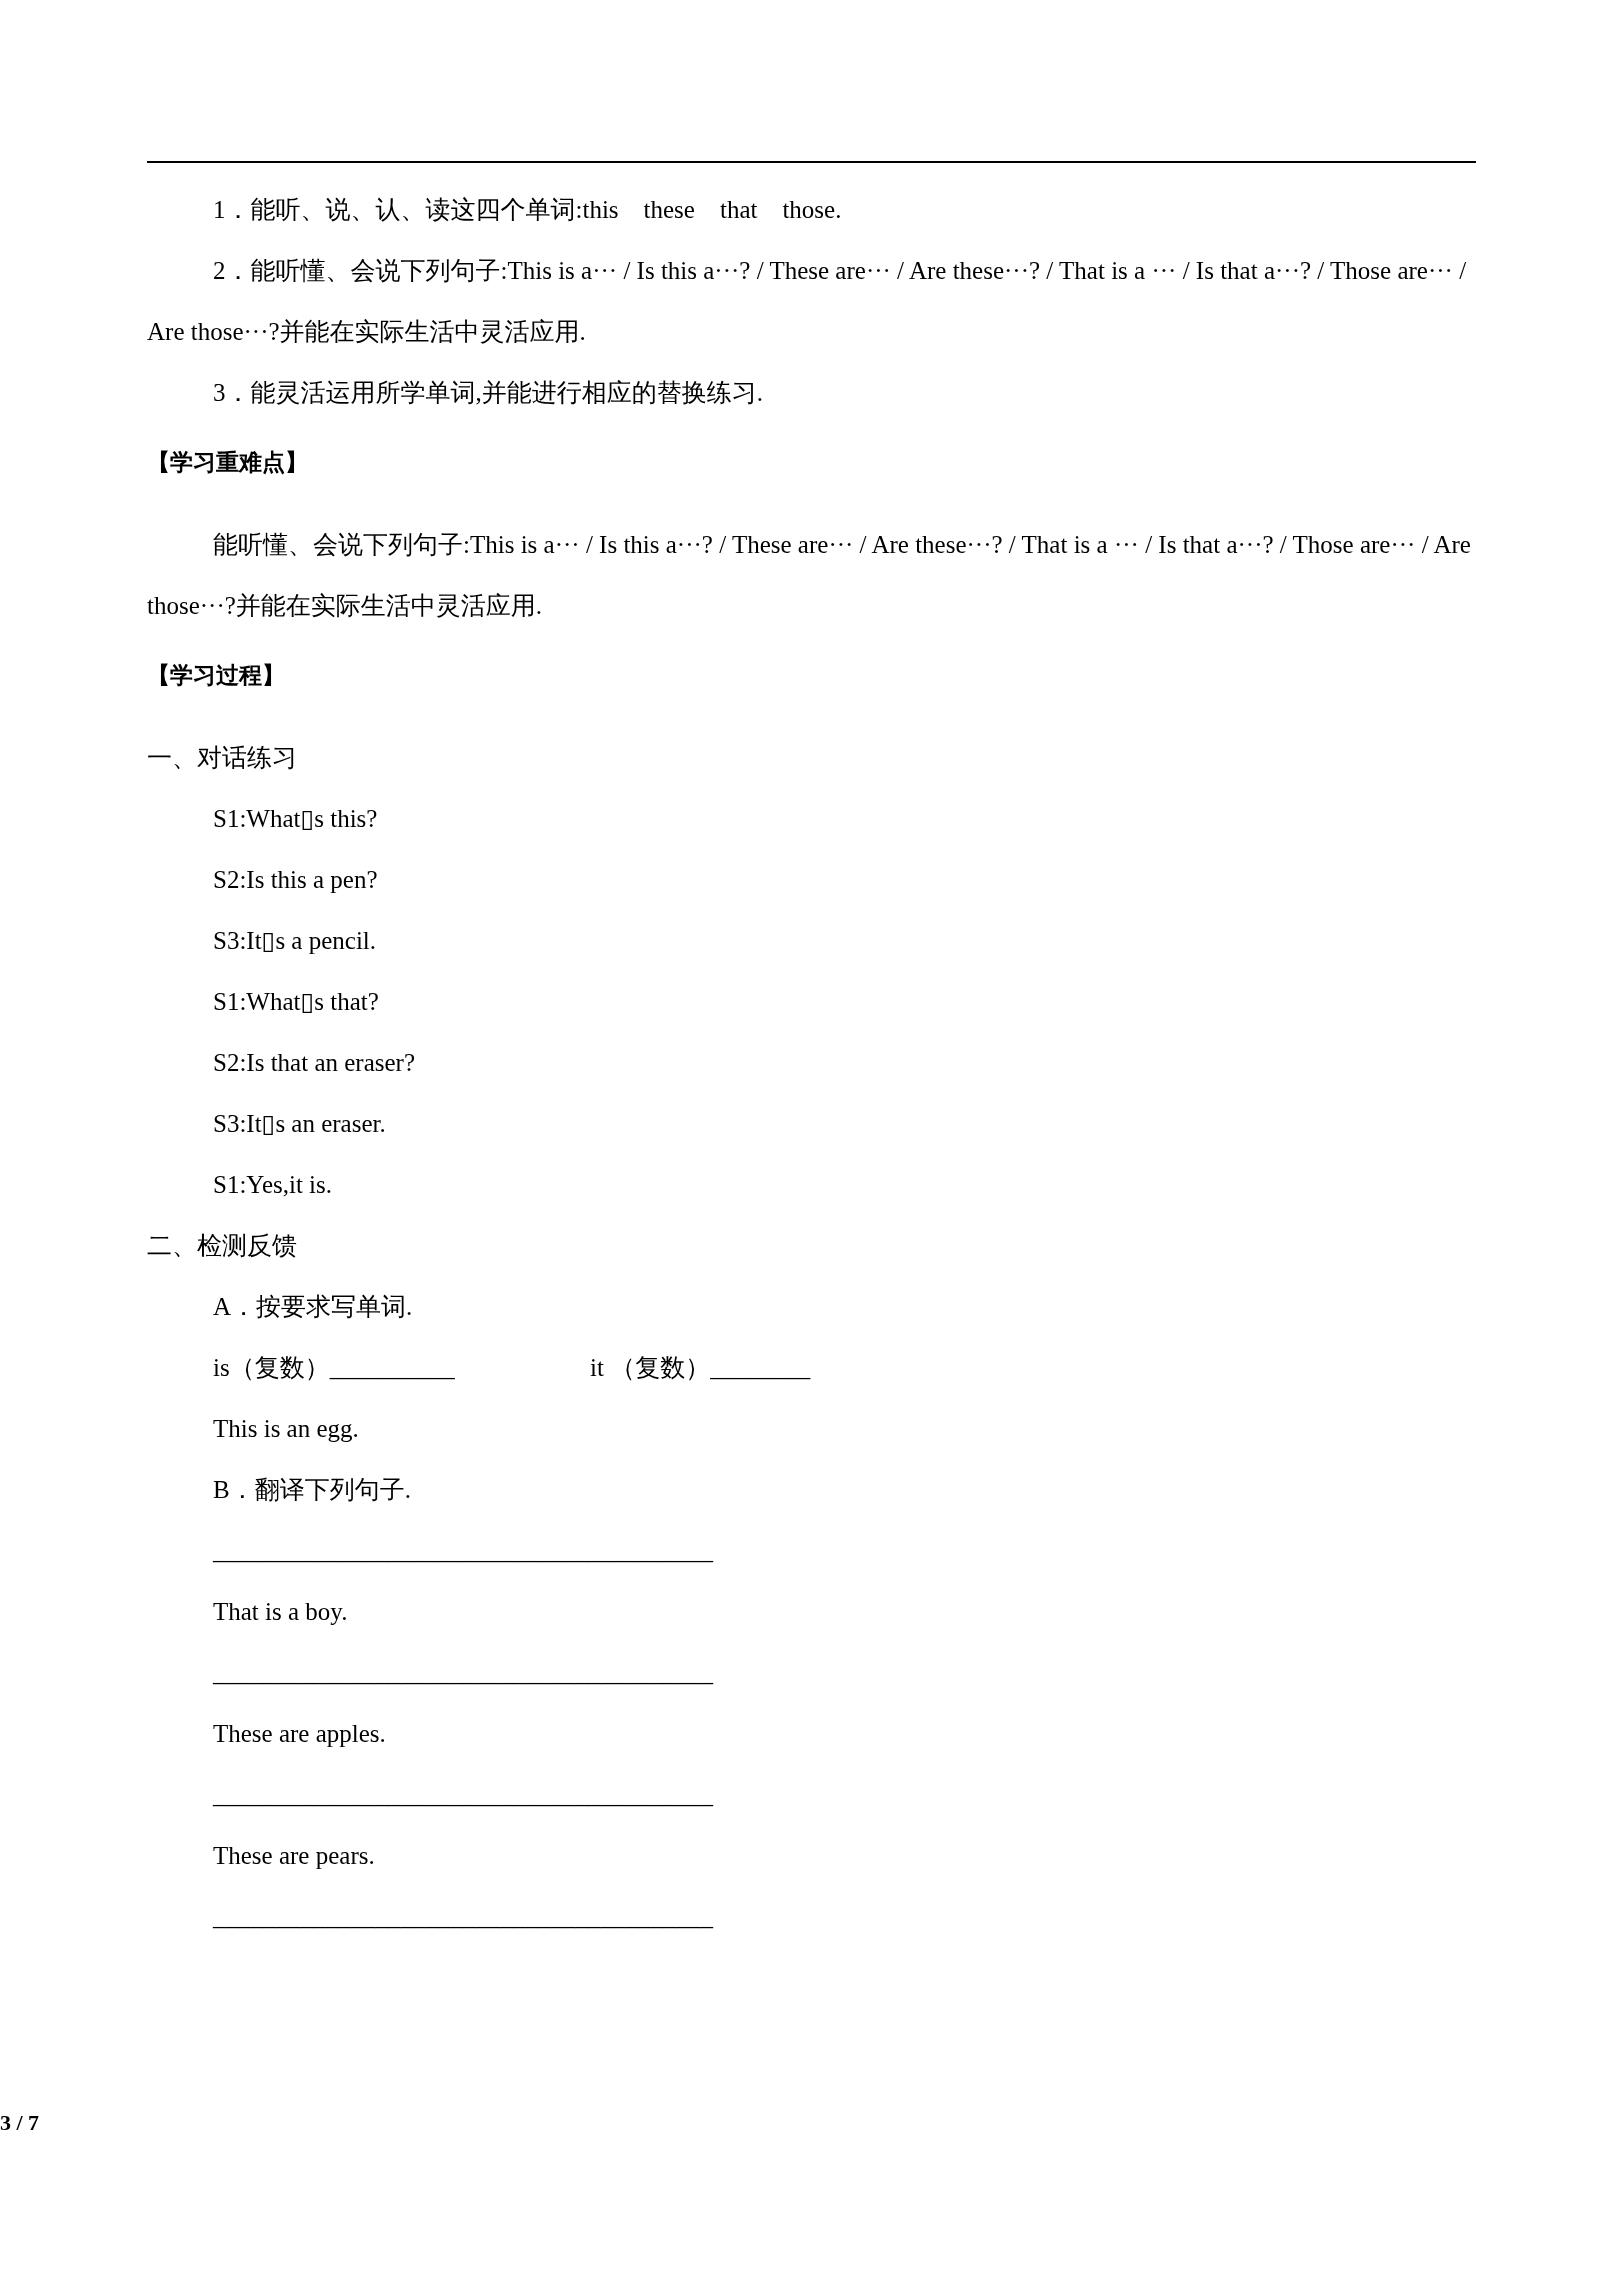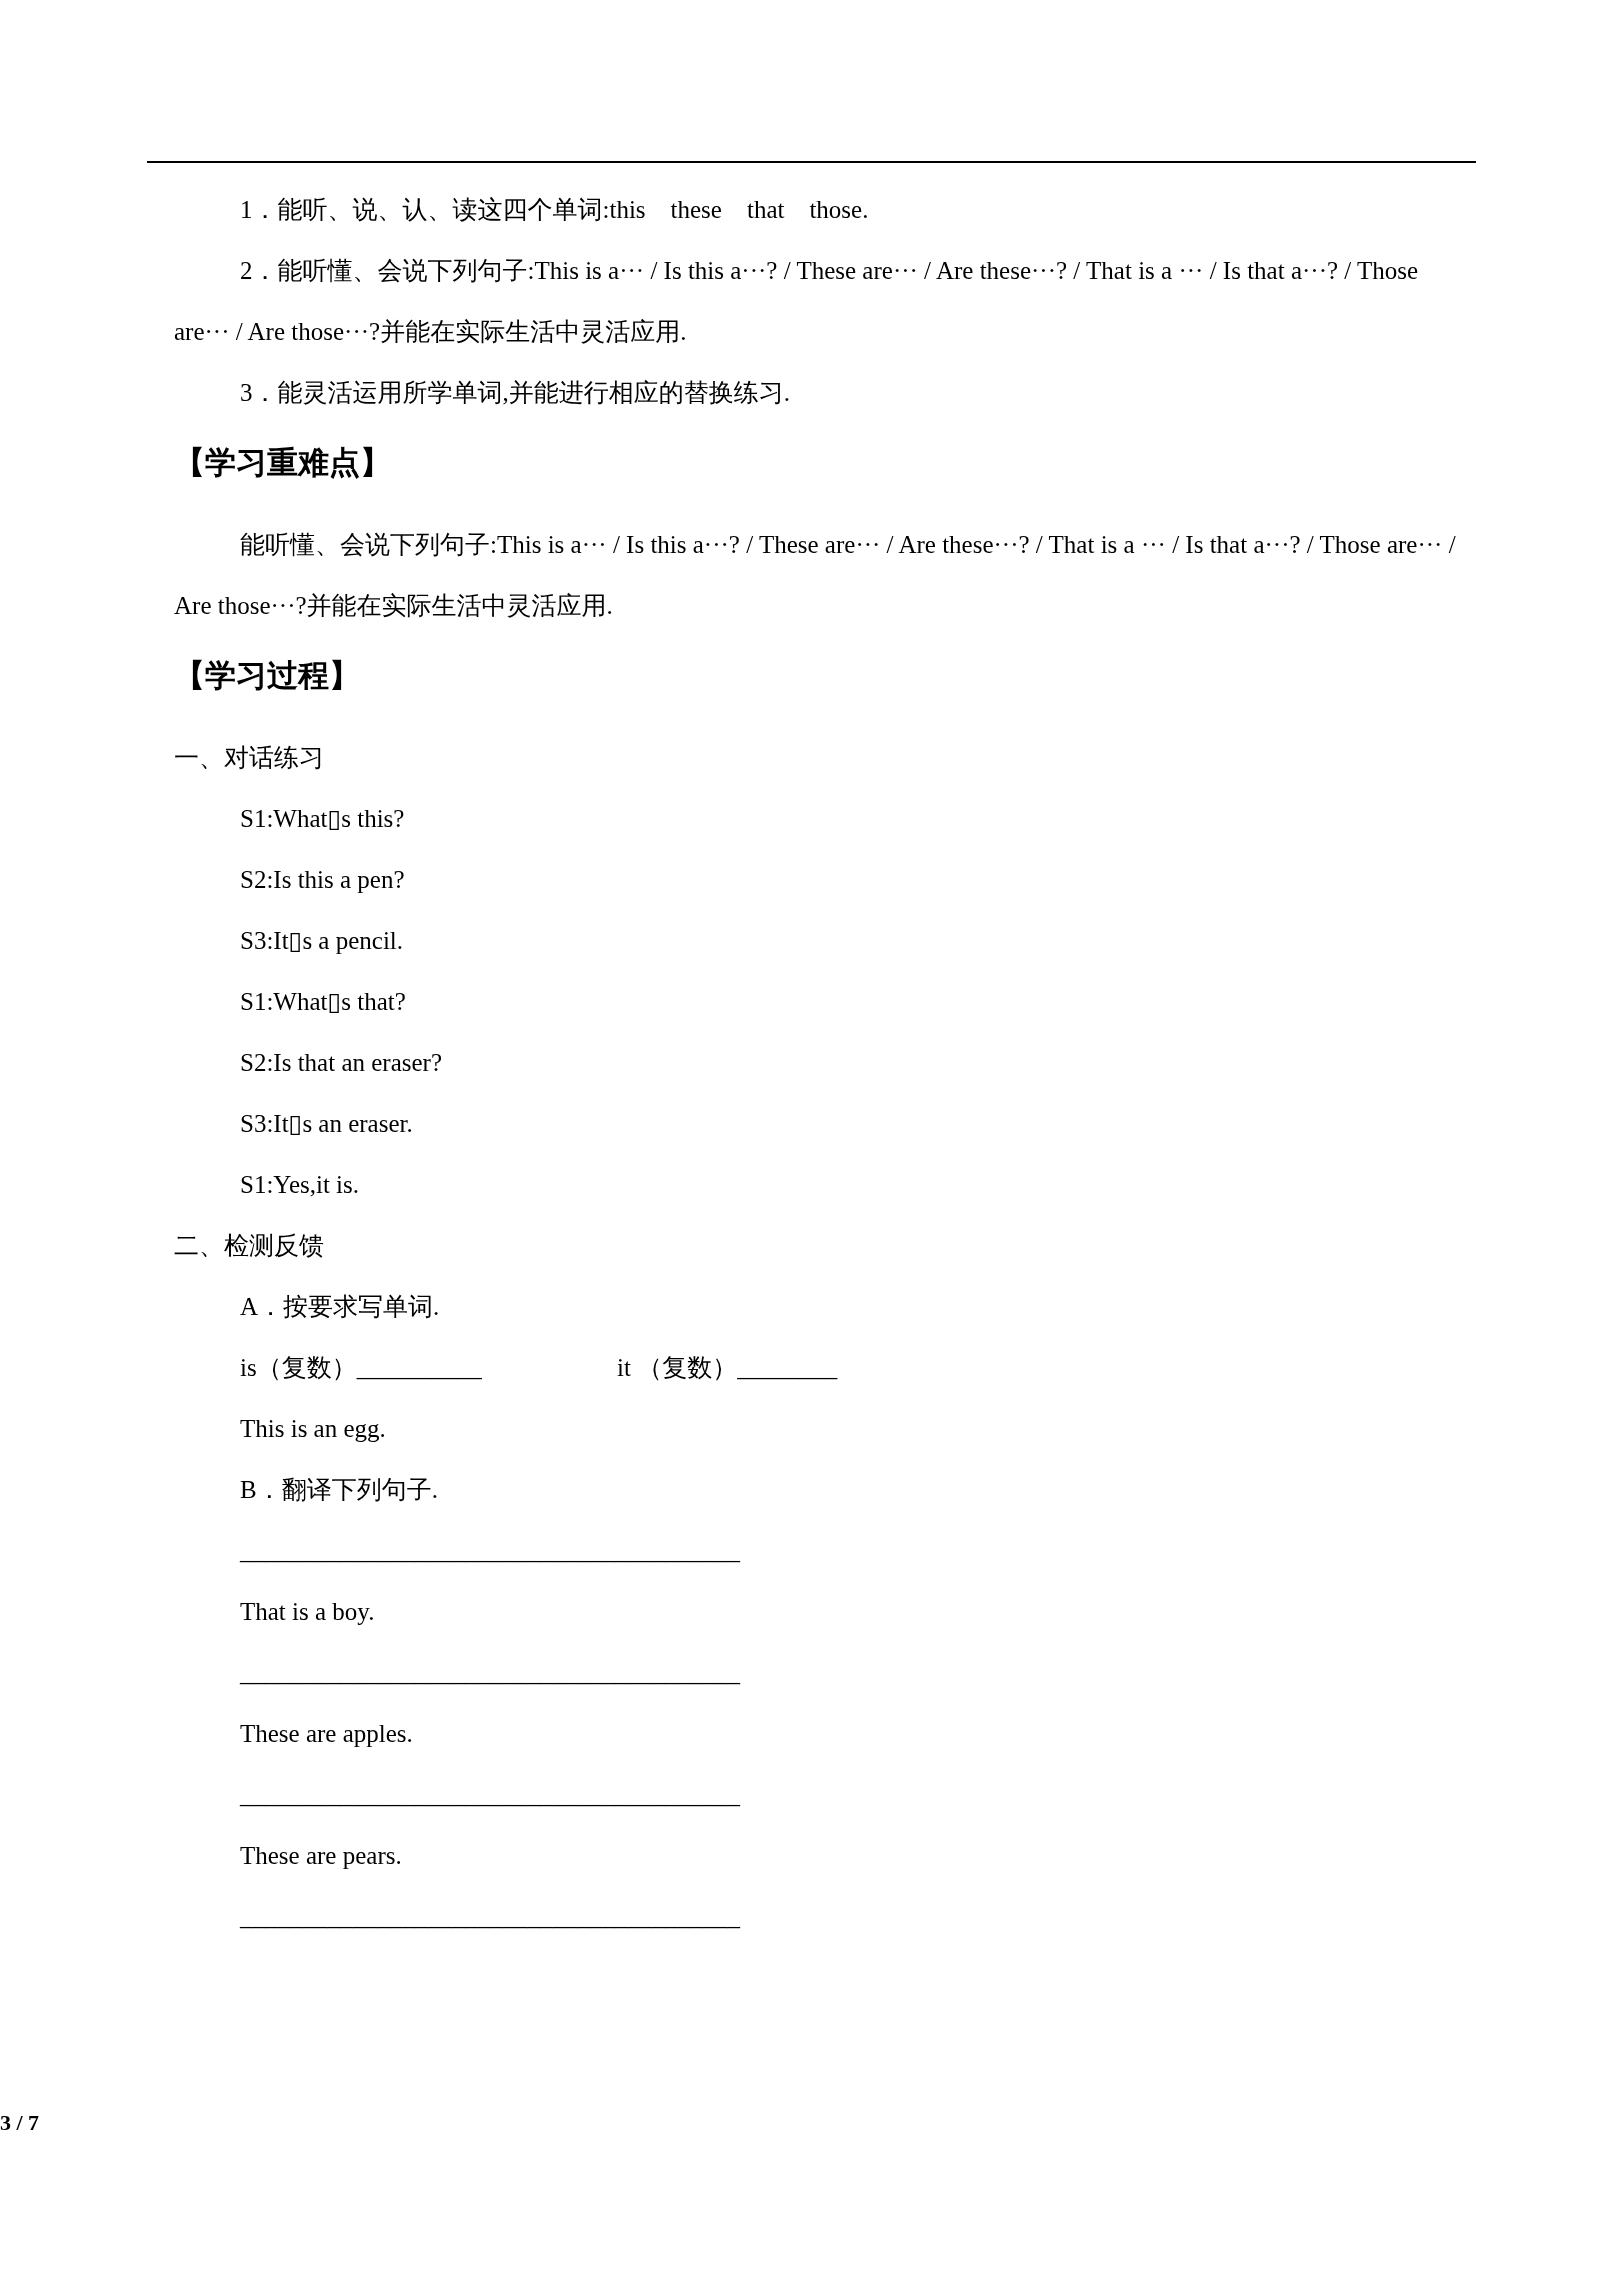--- a/index.html
+++ b/index.html
@@ -23,33 +23,32 @@
     right: 147px;
     border-top: 2px solid #000000;
   }
   .content {
     position: absolute;
     top: 179px;
     left: 147px;
     right: 147px;
     font-size: 25px;
     line-height: 61px;
-    margin-left: 27px;
   }
   .para {
     margin: 0;
   }
   .indent {
     text-indent: 66px;
   }
   .sub {
     margin-left: 66px;
   }
   .heading {
-    font-size: 31px;
+    font-size: 23px;
     font-weight: bold;
     line-height: 65px;
     margin: 6.8px 0 19px 0;
   }
   .word-row {
     white-space: nowrap;
   }
   .word-left {
     display: inline-block;
     width: 377px;

